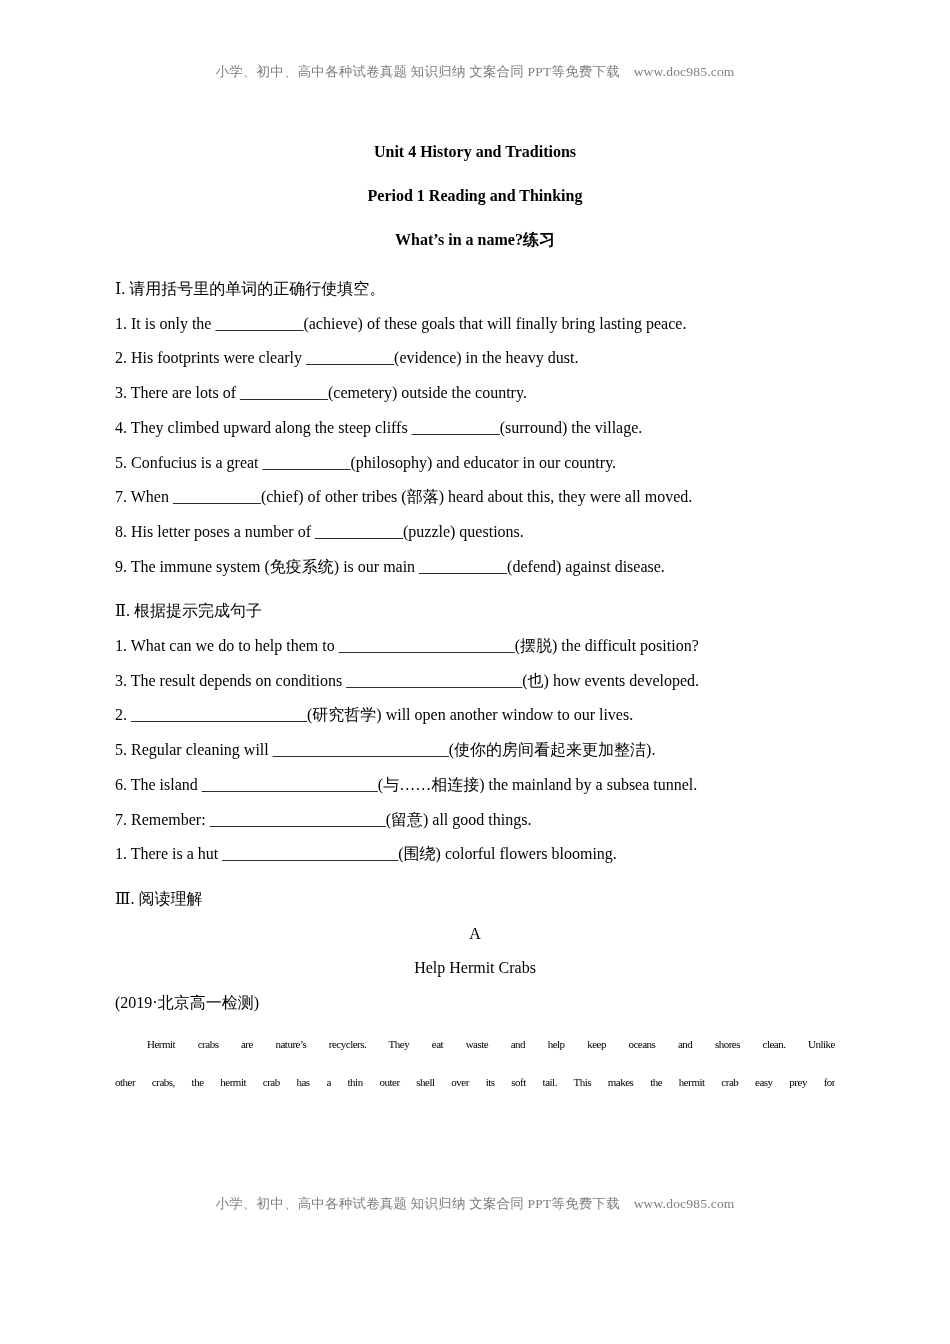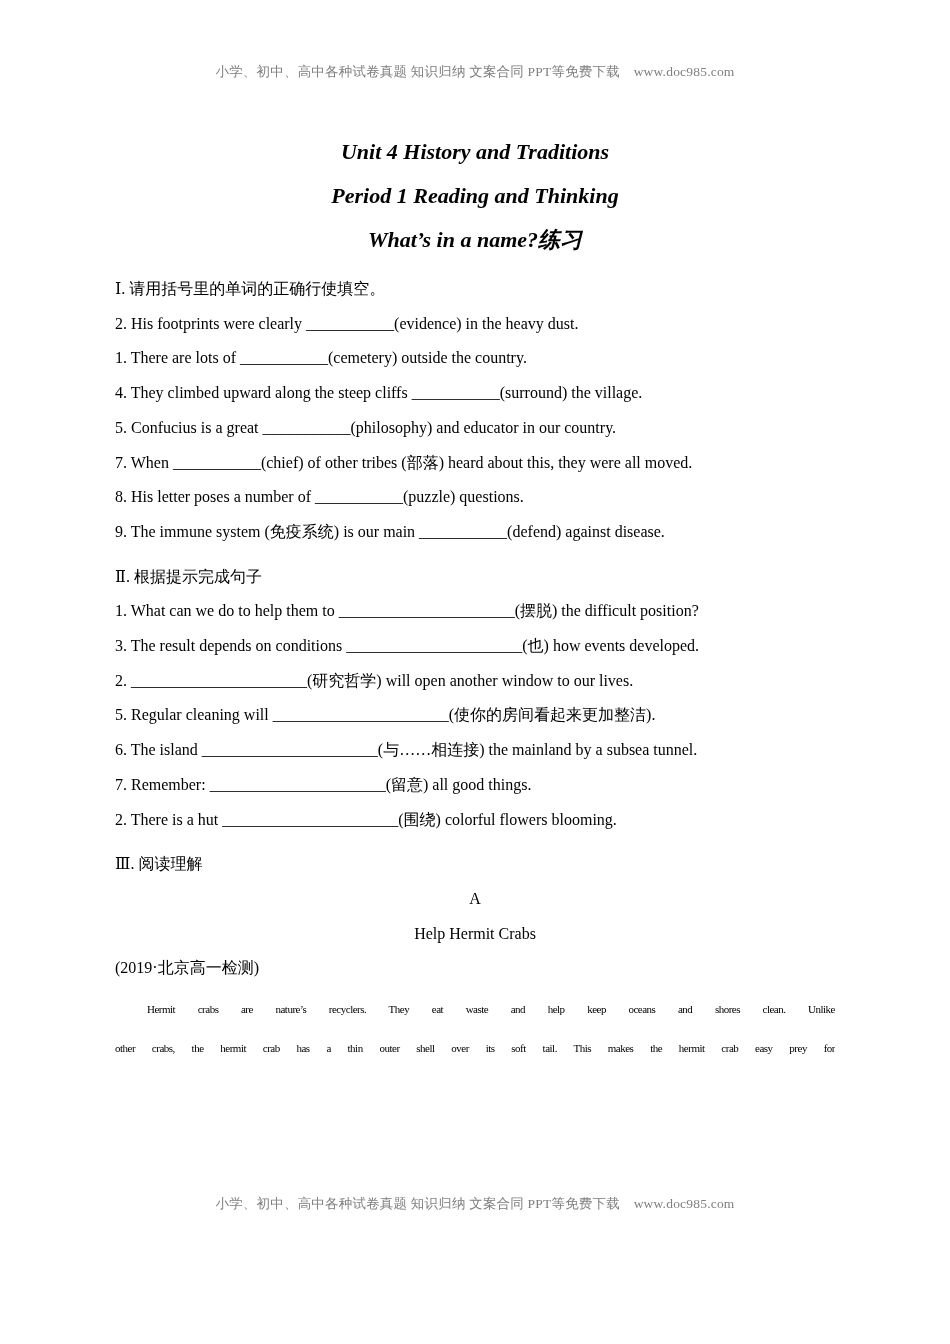--- a/index.html
+++ b/index.html
@@ -29,24 +29,23 @@
     right: 0;
     text-align: center;
     color: #7f7f7f;
     font-size: 13.5px;
     line-height: 16px;
     letter-spacing: 0.2px;
   }
 
   .titles { margin-top: 50px; text-align: center; }
   .title-line {
-    font-size: 22px;
+    font-size: 16px;
     font-weight: bold;
     line-height: 44px;
-    font-style: italic;
   }
 
   .section { margin-top: 10px; }
   .line {
     font-size: 16px;
     line-height: 34.7px;
   }
   .heading { font-size: 16px; }
 
   .center { text-align: center; }
@@ -71,38 +70,39 @@
   <div class="doc-header">小学、初中、高中各种试卷真题 知识归纳 文案合同 PPT等免费下载　www.doc985.com</div>
 
   <div class="titles">
     <div class="title-line">Unit 4 History and Traditions</div>
     <div class="title-line">Period 1 Reading and Thinking</div>
     <div class="title-line">What’s in a name?练习</div>
   </div>
 
   <div class="section">
     <div class="line heading">Ⅰ. 请用括号里的单词的正确行使填空。</div>
+    <div class="line">1. It is only the ___________(achieve) of these goals that will finally bring lasting peace.</div>
     <div class="line">2. His footprints were clearly ___________(evidence) in the heavy dust.</div>
-    <div class="line">1. There are lots of ___________(cemetery) outside the country.</div>
+    <div class="line">3. There are lots of ___________(cemetery) outside the country.</div>
     <div class="line">4. They climbed upward along the steep cliffs ___________(surround) the village.</div>
     <div class="line">5. Confucius is a great ___________(philosophy) and educator in our country.</div>
     <div class="line">7. When ___________(chief) of other tribes (部落) heard about this, they were all moved.</div>
     <div class="line">8. His letter poses a number of ___________(puzzle) questions.</div>
     <div class="line">9. The immune system (免疫系统) is our main ___________(defend) against disease.</div>
   </div>
 
   <div class="section">
     <div class="line heading">Ⅱ. 根据提示完成句子</div>
     <div class="line">1. What can we do to help them to ______________________(摆脱) the difficult position?</div>
     <div class="line">3. The result depends on conditions ______________________(也) how events developed.</div>
     <div class="line">2. ______________________(研究哲学) will open another window to our lives.</div>
     <div class="line">5. Regular cleaning will ______________________(使你的房间看起来更加整洁).</div>
     <div class="line">6. The island ______________________(与……相连接) the mainland by a subsea tunnel.</div>
     <div class="line">7. Remember: ______________________(留意) all good things.</div>
-    <div class="line">2. There is a hut ______________________(围绕) colorful flowers blooming.</div>
+    <div class="line">1. There is a hut ______________________(围绕) colorful flowers blooming.</div>
   </div>
 
   <div class="section">
     <div class="line heading">Ⅲ. 阅读理解</div>
     <div class="line center">A</div>
     <div class="line center">Help Hermit Crabs</div>
     <div class="line right">(2019·北京高一检测)</div>
     <div class="paragraph">
       <div class="para-line first">Hermit crabs are nature’s recyclers. They eat waste and help keep oceans and shores clean. Unlike</div>
       <div class="para-line">other crabs, the hermit crab has a thin outer shell over its soft tail. This makes the hermit crab easy prey for</div>

